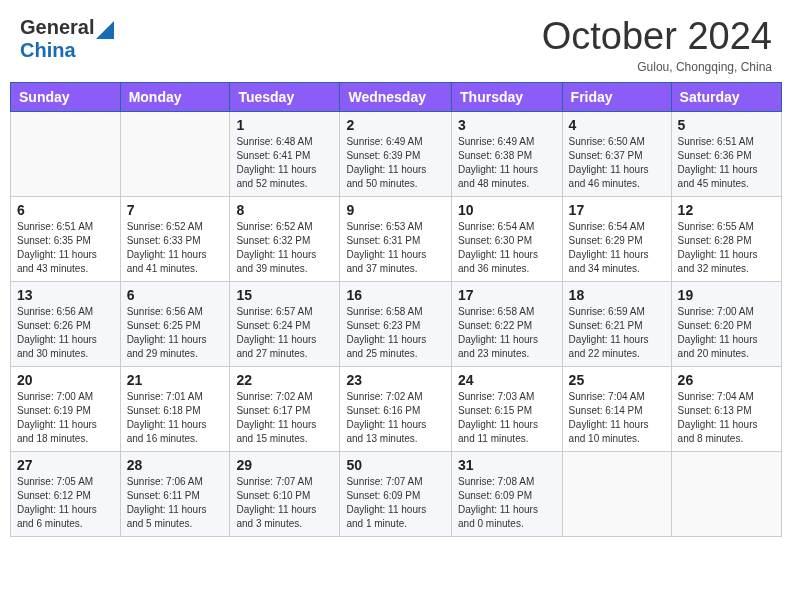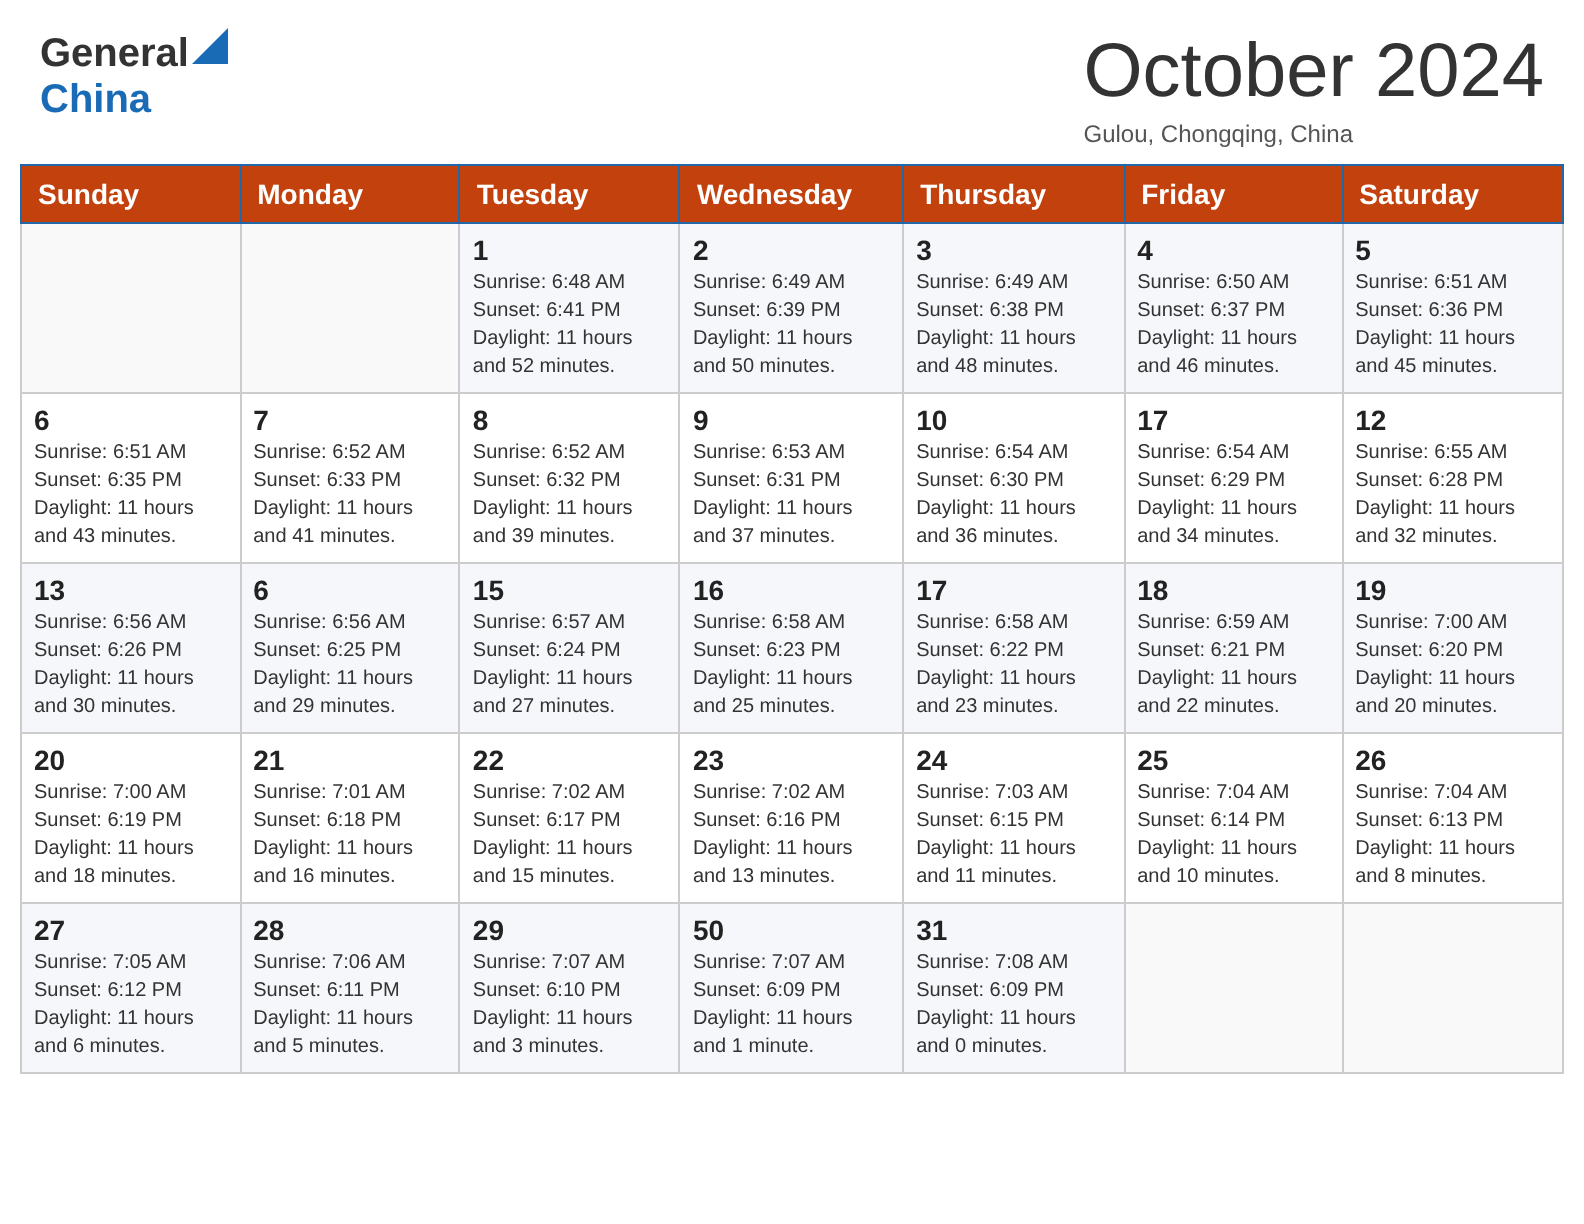--- a/index.html
+++ b/index.html
@@ -16,44 +16,45 @@
       justify-content: space-between;
       padding: 16px 20px 8px 20px;
     }
     .logo {
       display: flex;
       flex-direction: column;
       align-items: flex-start;
     }
     .logo-line {
       display: flex;
-      align-items: flex-start;
+      align-items: flex-end;
     }
     .title-block {
+      text-align: right;
     }
     .month-title {
       font-size: 38px;
       font-weight: normal;
       color: #333;
       line-height: 1.1;
     }
     .location {
       font-size: 12px;
       color: #555;
       margin-top: 2px;
     }
     .calendar-wrap {
       padding: 0 10px 10px 10px;
     }
     table {
       width: 100%;
       border-collapse: collapse;
     }
     thead tr th {
-      background-color: #c2410c;
+      background-color: #8b5cf6;
       color: #fff;
       text-align: left;
       padding: 6px 8px;
       font-size: 14px;
       font-weight: bold;
       border: 1px solid #2267a8;
     }
     tbody tr td {
       vertical-align: top;
       border: 1px solid #ccc;

